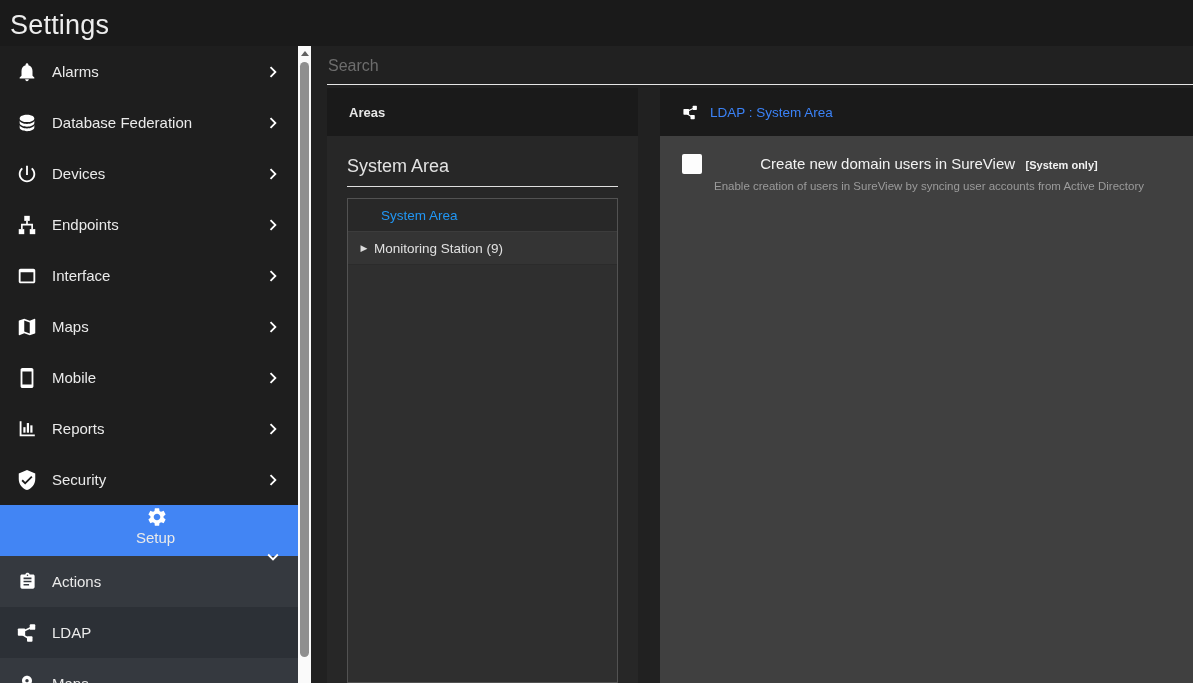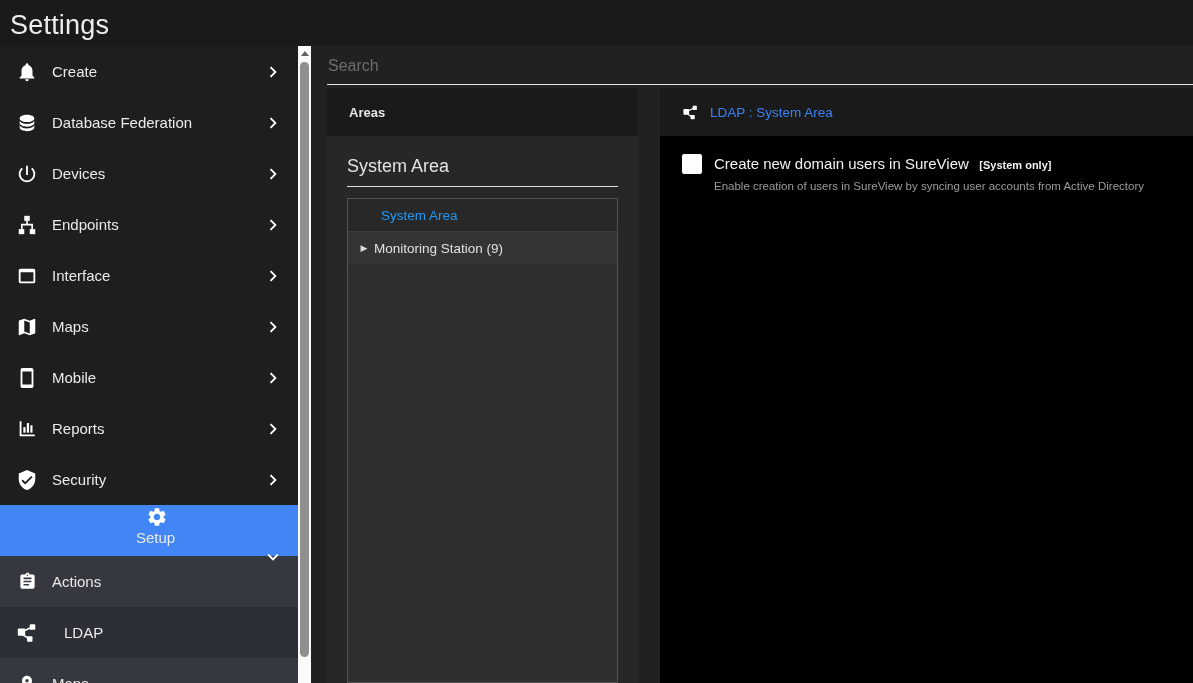--- a/index.html
+++ b/index.html
@@ -14,21 +14,21 @@
   
   .sidebar { position:absolute; left:0; top:46px; bottom:0; width:298px; background:#1e1e1e; overflow:hidden; }
   .side-item { height:51px; display:flex; align-items:center; cursor:pointer; }
   .side-item .icn { width:24px; height:24px; margin-left:15px; flex:none; display:flex; align-items:center; justify-content:center; }
   .side-item .icn svg { width:22px; height:22px; fill:#fff; }
   .side-item .lbl { margin-left:13px; font-size:15px; font-weight:500; color:#eaeaea; }
   .side-item .chev { margin-left:auto; margin-right:14px; display:flex; }
   .side-item .chev svg { width:22px; height:22px; fill:#fff; }
   .side-item.active { background:#4285f4;flex-direction:column; }
   .side-item.sub { background:#35393f; }
-  .side-item.sub.darker { background:#2c3036;gap:12px; }
+  .side-item.sub.darker { background:#2c3036; }
 
   
   .vscroll { position:absolute; left:298px; top:46px; bottom:0; width:13px; background:#fafafa; }
   .vscroll .arrow { width:0; height:0; margin:5px auto 0; border-left:4px solid transparent;
     border-right:4px solid transparent; border-bottom:5px solid #606060; }
   .vscroll .thumb { position:absolute; left:2px; width:9px; top:16px; bottom:26px; background:#8f8f8f; border-radius:5px; }
 
   
   .main { position:absolute; left:311px; top:46px; right:0; bottom:0; background:#212121; }
   .search-wrap { margin:5px 0 0 16px; }
@@ -51,21 +51,21 @@
   .tree-row { height:33px; display:flex; align-items:center; font-size:13.5px; cursor:pointer; }
   .tree-row.selected { color:#2196f3; padding-left:33px; background:#282828; border-bottom:1px solid #3c3c3c; }
   .tree-row.expandable { color:#e0e0e0; background:#343434; border-bottom:1px solid #2b2b2b; }
   .tree-tri { width:20px; margin-left:6px; text-align:center; font-size:9px; color:#dddddd; flex:none; }
 
   
   .ldap-panel { flex:1; }
   .ldap-head-icon { display:flex; margin-right:11px; }
   .ldap-head-icon svg { width:17px; height:17px; fill:#fff; }
   .ldap-head-label { font-size:13.5px; font-weight:500; color:#3b82f6; }
-  .ldap-body { flex:1; background:#000000; padding:18px 22px; }
+  .ldap-body { flex:1; background:#404040; padding:18px 22px;text-align:center; }
   .opt-row { display:flex; align-items:flex-start; }
   .checkbox { width:20px; height:20px; background:#fdfdfd; border-radius:2px; flex:none; cursor:pointer; }
   .opt-text { margin-left:12px; padding-top:1px; }
   .opt-label { font-size:15px; font-weight:500; color:#f2f2f2; }
   .opt-badge { font-size:11px; font-weight:700; color:#f2f2f2; margin-left:6px; }
   .opt-desc { font-size:11.5px; color:#9b9b9b; margin-top:7px; }
 </style>
 </head>
 <body>
 
@@ -74,21 +74,21 @@
 </div>
 
 <div class="sidebar">
 
   <div class="side-item">
     <span class="icn">
         <svg viewBox="0 0 24 24">
           <path d="M12 22c1.1 0 2-.9 2-2h-4c0 1.1.9 2 2 2zm6-6v-5c0-3.07-1.64-5.64-4.5-6.32V4c0-.83-.67-1.5-1.5-1.5s-1.5.67-1.5 1.5v.68C7.63 5.36 6 7.92 6 11v5l-2 2v1h16v-1l-2-2z"></path>
         </svg>
       </span>
-    <span class="lbl">Create</span>
+    <span class="lbl">Alarms</span>
     <span class="chev">
         <svg viewBox="0 0 24 24">
           <path d="M8.59 16.59L13.17 12 8.59 7.41 10 6l6 6-6 6z"></path>
         </svg>
       </span>
   </div>
 
   <div class="side-item">
     <span class="icn">
         <svg viewBox="0 0 24 24">

